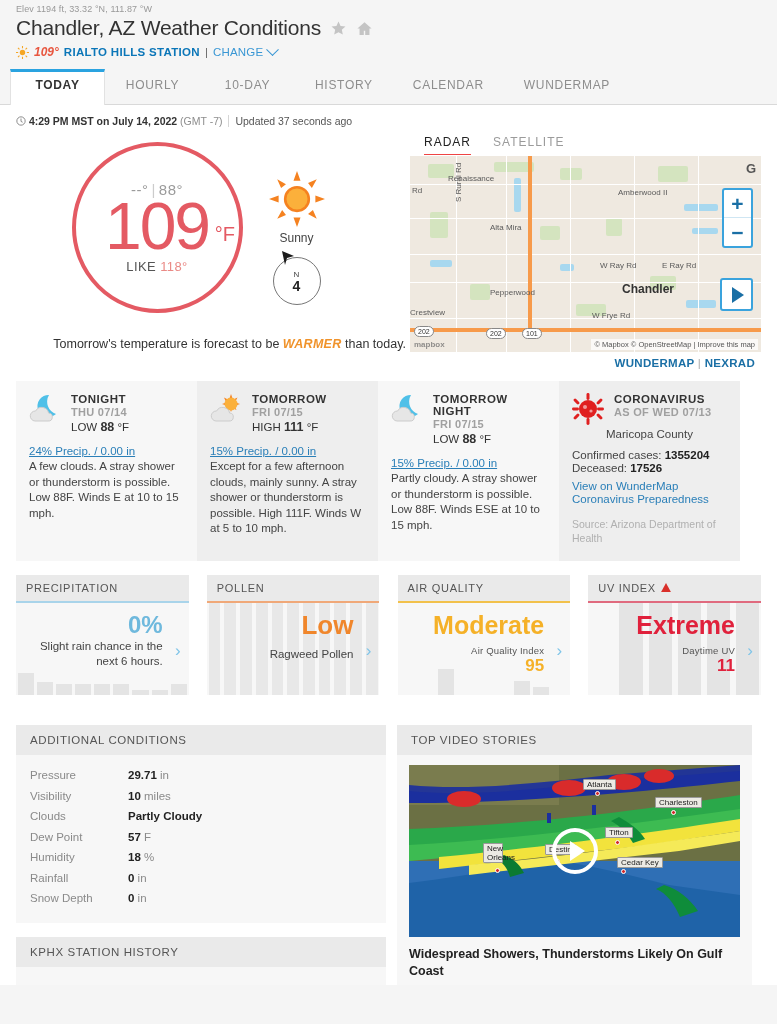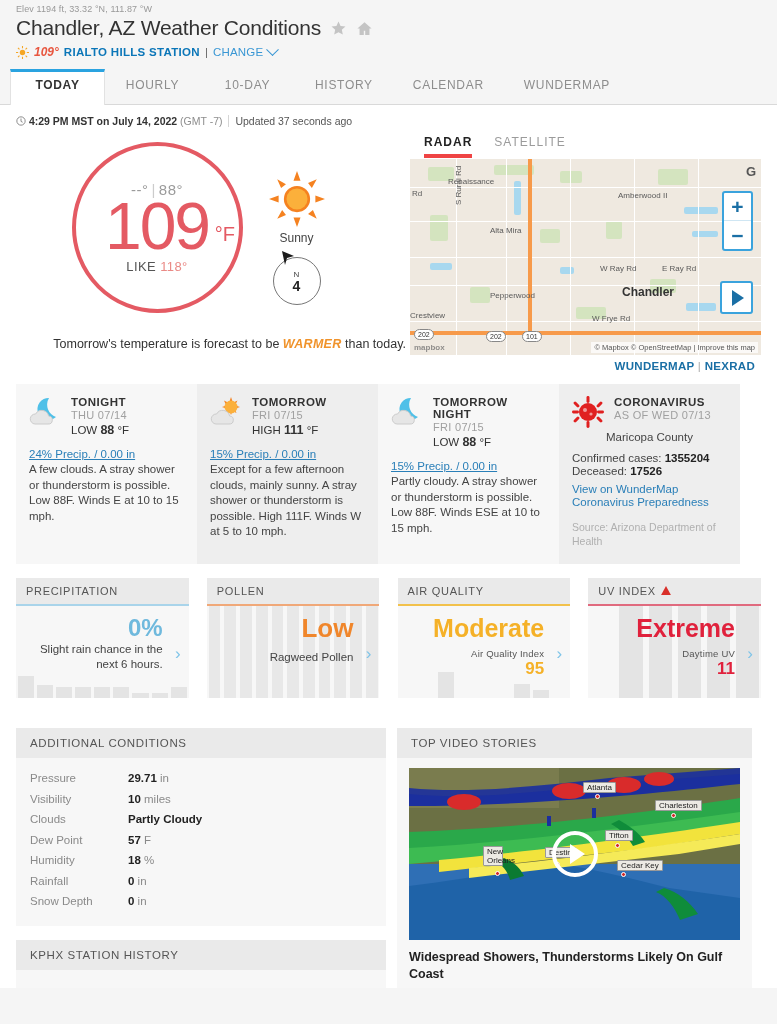--- a/index.html
+++ b/index.html
@@ -60,21 +60,21 @@
   .compass .spd { font-size: 14px; font-weight: bold; color: #222; line-height: 14px; }
   .compass .arrow { position: absolute; top: -8px; left: 6px; }
 
   .tomorrow-note { text-align: right; font-size: 12.5px; color: #333; padding: 10px 0 16px; width: 390px; }
   .tomorrow-note .warmer { color: #f0932b; font-weight: bold; font-style: italic; letter-spacing: .3px; }
 
   
   .map-panel { width: 355px; margin-left: 4px; padding-top: 8px; }
   .map-tabs { display: flex; gap: 22px; padding-left: 14px; }
   .map-tab { font-size: 12px; color: #9b9b9b; letter-spacing: 1px; padding-bottom: 5px; }
-  .map-tab.active { color: #222; font-weight: bold; border-bottom: 4px solid #ef4444; }
+  .map-tab.active { color: #222; font-weight: normal; border-bottom: 1px solid #ef4444; }
   .map-box { height: 196px; position: relative; overflow: hidden; background: #e8e3da; margin-top: 1px; }
   .map-land { position:absolute; inset:0; background: #efe9e0; }
   .map-green { position: absolute; background: #cfe3b8; border-radius: 2px; opacity: .85; }
   .map-water { position: absolute; background: #a8d8ef; border-radius: 2px; }
   .map-road-h { position: absolute; height: 1px; background: #fff; left: 0; right: 0; }
   .map-road-v { position: absolute; width: 1px; background: #fff; top: 0; bottom: 0; }
   .map-hwy { position: absolute; background: #f79a4a; }
   .map-label { position: absolute; font-size: 8px; color: #5a5a5a; white-space: nowrap; font-family: "Liberation Sans", sans-serif; }
   .map-label.big { font-size: 12px; color: #333; font-weight: bold; }
   .shield { position:absolute; background:#fff; border:1px solid #888; border-radius:7px; font-size:7px; padding:1px 3px; color:#333; }
@@ -91,21 +91,21 @@
   .map-links .bar { color: #aaa; font-weight: normal; }
 
   
   .fc-row { display: flex; padding: 0 16px; gap: 0; margin-top: 12px; }
   .fc-card { width: 181px; padding: 12px 13px 16px; min-height: 175px; }
   .fc-card.alt { background: #eeeeee; }
   .fc-card.plain { background: #f7f7f7; }
   .fc-head { display: flex; gap: 8px; align-items: flex-start; }
   .fc-icon { width: 34px; height: 32px; position: relative; flex: 0 0 34px; }
   .fc-title { font-size: 11.5px; font-weight: bold; color: #333; letter-spacing: .5px; }
-  .fc-date { font-size: 11px; color: #a0a0a0; font-weight: normal; letter-spacing: .3px; margin-top: 1px; }
+  .fc-date { font-size: 11px; color: #a0a0a0; font-weight: bold; letter-spacing: .3px; margin-top: 1px; }
   .fc-temp { font-size: 11.5px; color: #333; margin-top: 2px; }
   .fc-temp b { font-size: 12.5px; }
   .fc-precip { font-size: 11.5px; color: #2a7fb8; text-decoration: underline; margin-top: 11px; display: block; }
   .fc-desc { font-size: 11.5px; color: #444; line-height: 15.5px; margin-top: 2px; }
   .cv-sub { font-size: 11.5px; color: #444; margin-top: 3px; text-align: center; }
   .cv-stat { font-size: 11.5px; color: #444; margin-top: 9px; }
   .cv-stat b { color: #222; }
   .cv-link { font-size: 11.5px; color: #2a7fb8; display: block; margin-top: 1px; }
   .cv-src { font-size: 10.5px; color: #b0b0b0; margin-top: 12px; line-height: 14px; }
 

